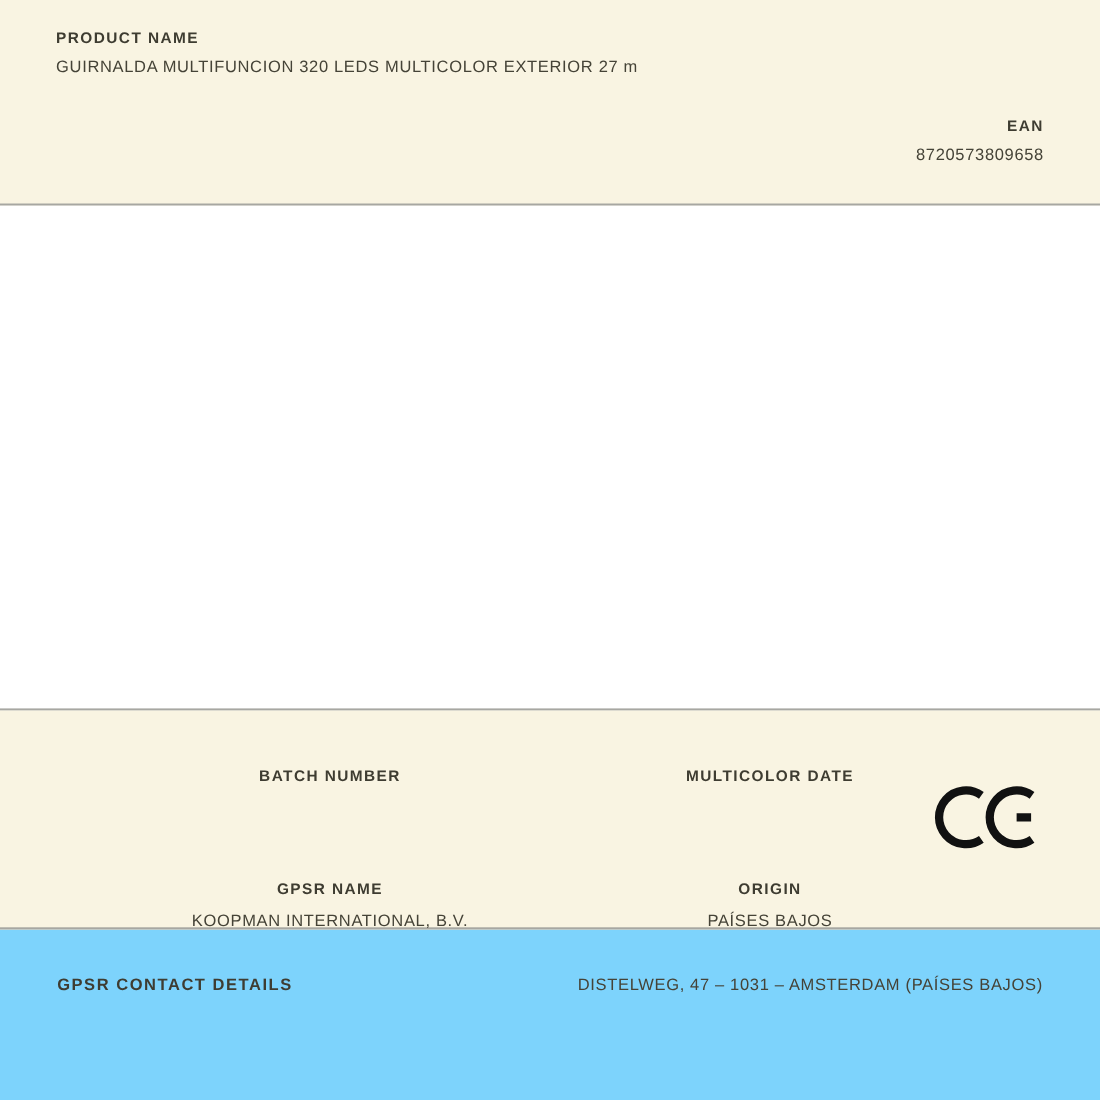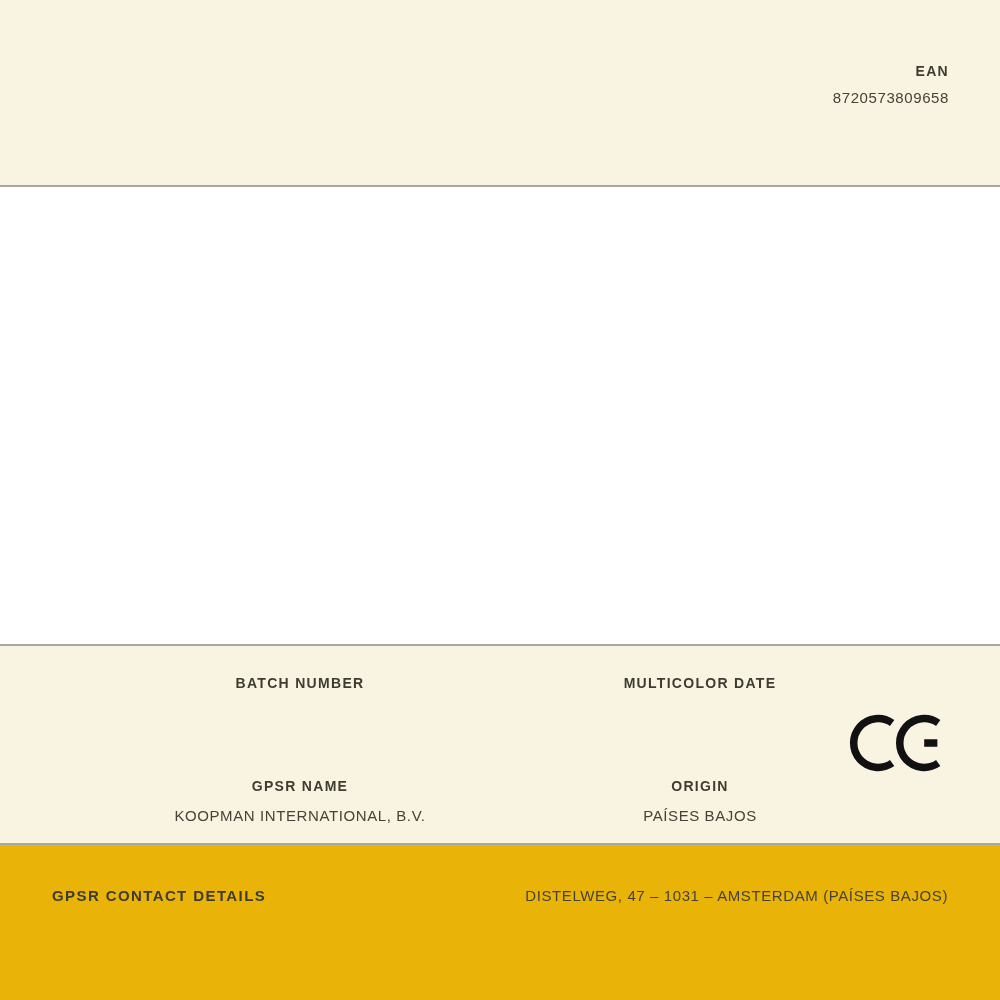--- a/index.html
+++ b/index.html
@@ -53,39 +53,40 @@
     box-sizing: border-box;
     height: 199px;
     background: #f9f4e2;
     border-bottom: 2px solid #a7a7a2;
     padding: 29px 100px 0 100px;
   }
   .details-grid {
     display: grid;
     grid-template-columns: 1fr 1fr;
     text-align: center;
+    margin-top: 22px;
   }
   .details-grid .cell { min-height: 16px; }
   .details-row-2 { margin-top: 74px; }
   .details-grid .field-value { margin-top: 13px; }
 
   .ce-wrap {
     position: absolute;
     top: 66px;
     right: 57px;
     width: 94px;
     height: 62px;
   }
   .ce-wrap svg { display: block; width: 100%; height: 100%; }
 
   
   .band-gpsr {
     box-sizing: border-box;
     height: 155px;
-    background: #eab308;
+    background: #7dd3fc;
     padding: 37px 52px 0 52px;
     display: flex;
     justify-content: space-between;
     align-items: flex-start;
   }
   .gpsr-heading {
     font-size: 15px;
     font-weight: bold;
     letter-spacing: 1.4px;
     line-height: 28px;
@@ -98,20 +99,24 @@
     line-height: 28px;
     color: #454337;
   }
 </style>
 </head>
 <body>
 
 <div class="page">
 
   <section class="band-product">
+    <div class="group-1">
+      <div class="field-label">PRODUCT NAME</div>
+      <div class="field-value">GUIRNALDA MULTIFUNCION 320 LEDS MULTICOLOR EXTERIOR 27 m</div>
+    </div>
     <div class="group-2">
       <div class="field-label">EAN</div>
       <div class="field-value">8720573809658</div>
     </div>
   </section>
 
   <section class="band-blank"></section>
 
   <section class="band-details">
     <div class="details-grid details-row-1">

